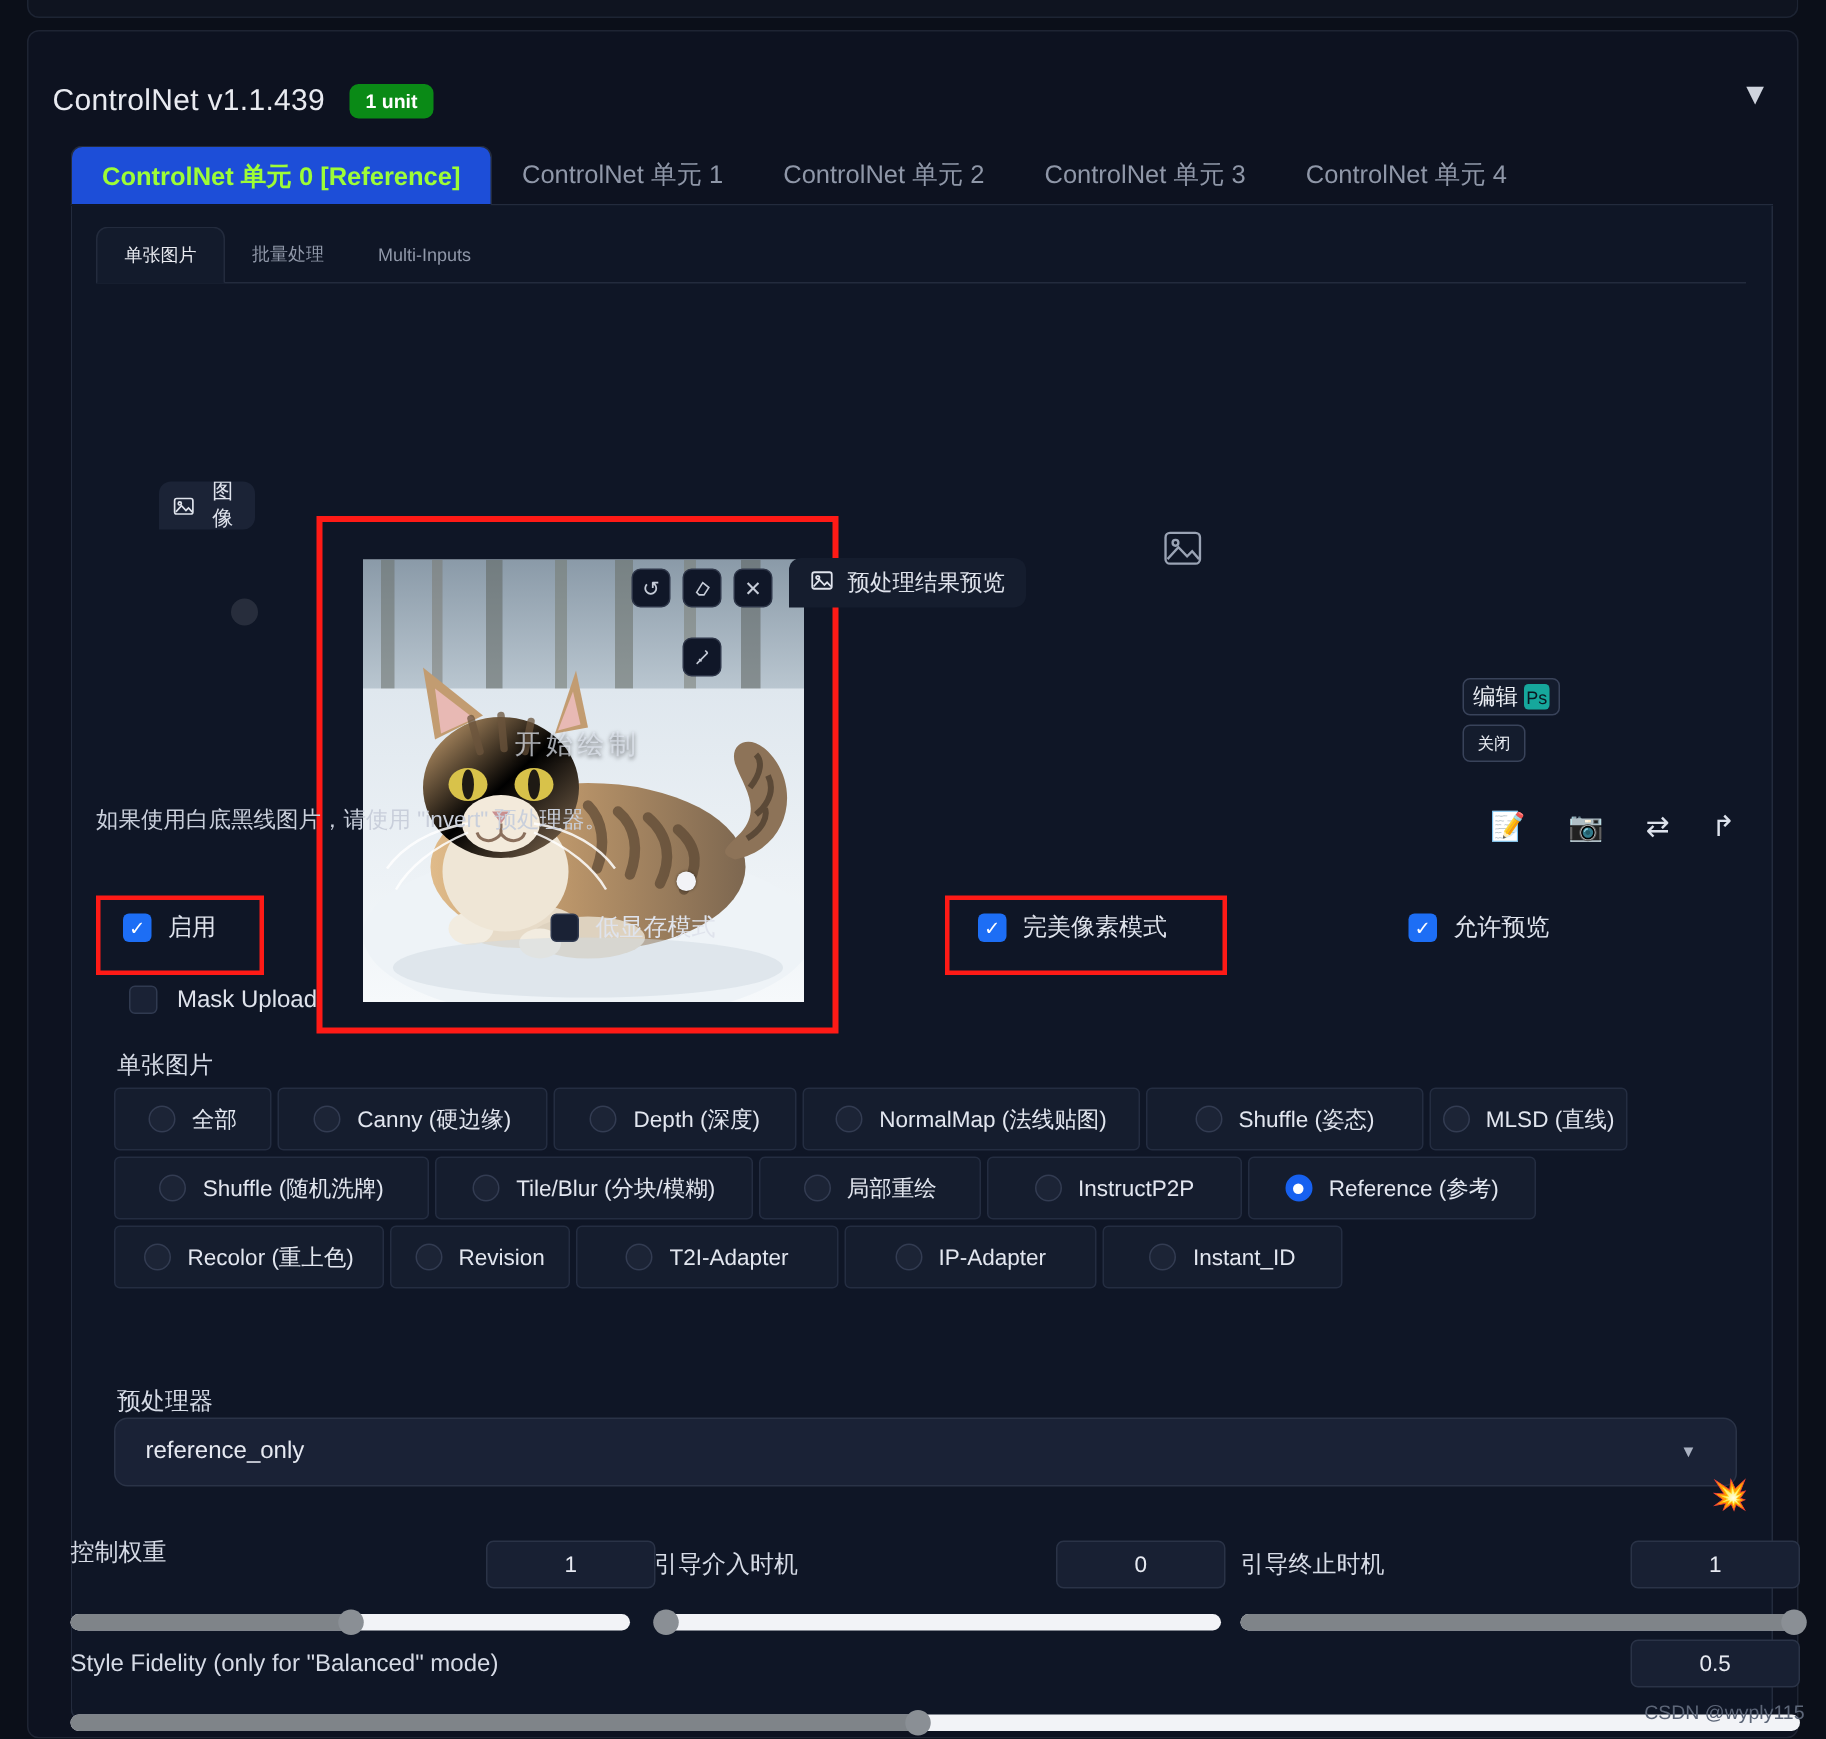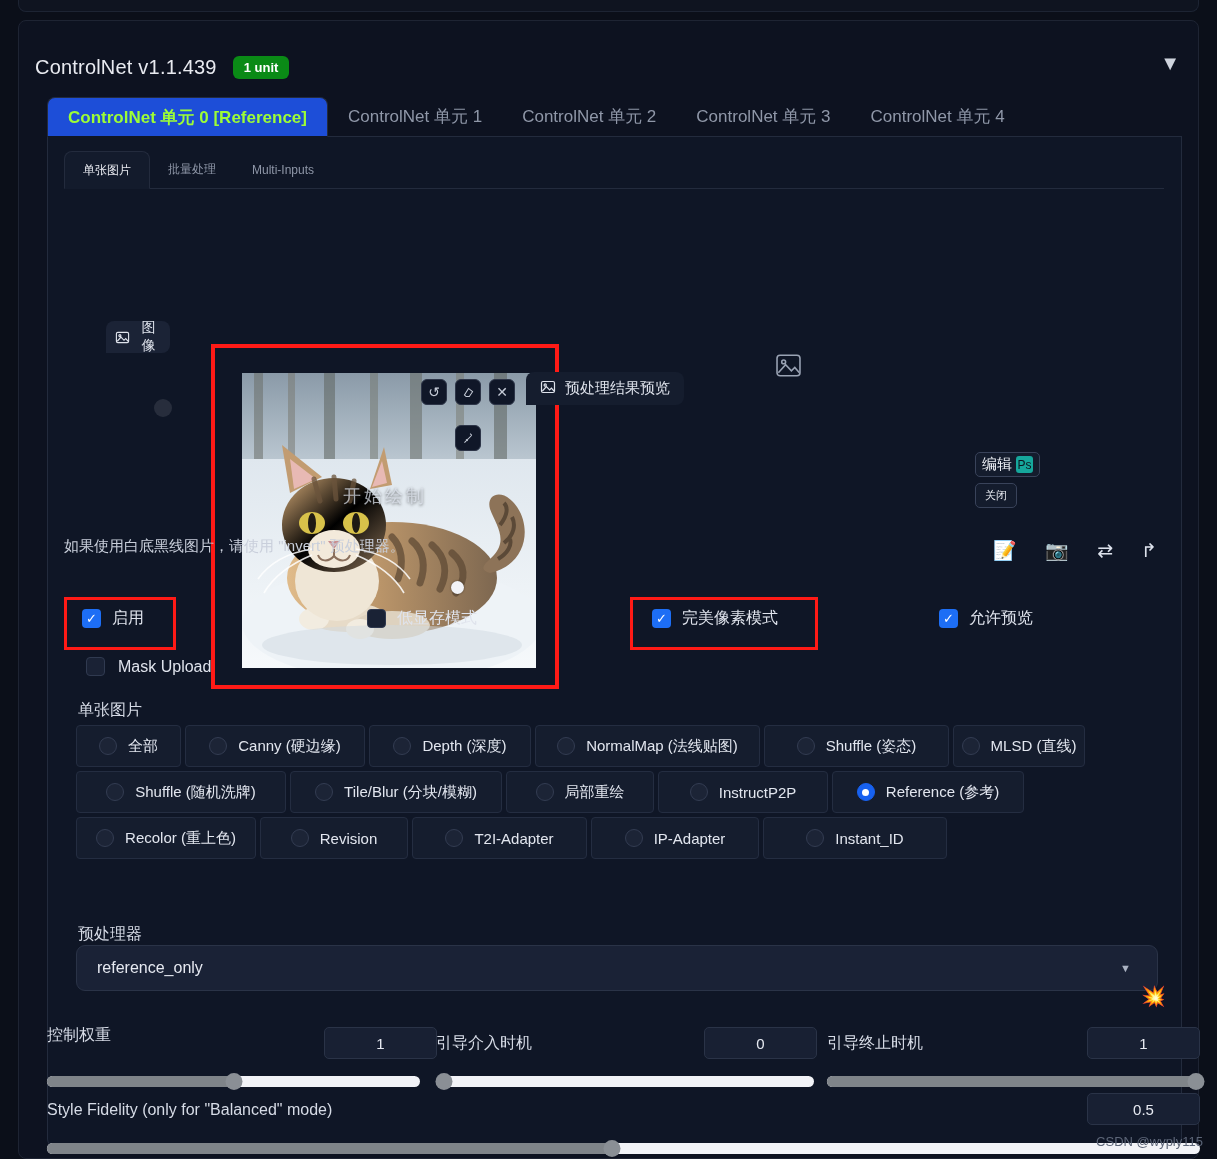--- a/index.html
+++ b/index.html
@@ -540,33 +540,33 @@
             <span class="radio on"></span>
             <span>Reference (参考)</span>
           </div>
       </div>
 
       <div class="ct-row">
         <div class="ct-item" style="width:180px">
             <span class="radio"></span>
             <span>Recolor (重上色)</span>
           </div>
-        <div class="ct-item" style="width:148px">
+        <div class="ct-item" style="width:120px">
             <span class="radio"></span>
             <span>Revision</span>
           </div>
         <div class="ct-item" style="width:175px">
             <span class="radio"></span>
             <span>T2I-Adapter</span>
           </div>
         <div class="ct-item" style="width:168px">
             <span class="radio"></span>
             <span>IP-Adapter</span>
           </div>
-        <div class="ct-item" style="width:184px">
+        <div class="ct-item" style="width:160px">
             <span class="radio"></span>
             <span>Instant_ID</span>
           </div>
       </div>
     </div>
 
     <div class="sec-label pp-label">预处理器</div>
     <div class="pp-select">
       <span>reference_only</span>
       <span class="pp-caret">▼</span>

